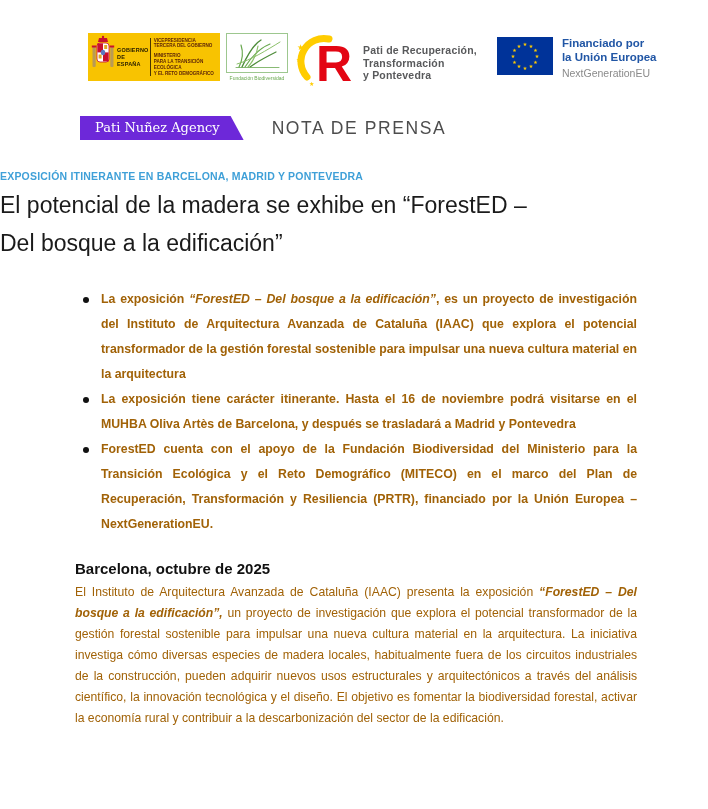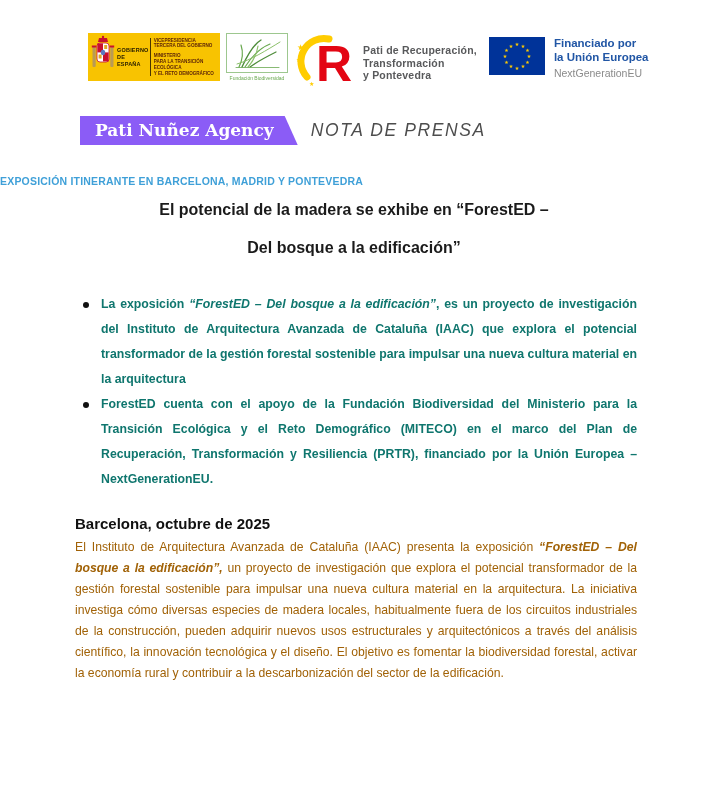--- a/index.html
+++ b/index.html
@@ -14,40 +14,40 @@
   .gov-arms { flex:0 0 auto; }
   .gov-name { font-size:5.5px; font-weight:bold; color:#231a00; line-height:7px; margin-left:2px; width:32px; letter-spacing:.2px; }
   .gov-divider { width:1px; height:38px; background:#4a3500; margin:0 3px 0 1px; }
   .gov-ministry { font-size:4.6px; font-weight:bold; color:#5d2508; line-height:5.8px; width:64px; }
   .gov-vice { margin-bottom:4px; }
   .biodiv { margin-left:6px; width:62px; text-align:center; }
   .biodiv-box { width:62px; height:40px; border:1px solid #9DC78F; background:#fff; }
   .biodiv-caption { font-size:5px; color:#69A84F; margin-top:2px; white-space:nowrap; }
   .prtr { margin-left:8px; display:flex; align-items:center; }
   .prtr-text { margin-left:5px; font-size:10.5px; font-weight:bold; color:#58595B; line-height:12.5px; letter-spacing:.2px; }
-  .eu { margin-left:12px; display:flex; align-items:flex-end; margin-top:4px; }
+  .eu { margin-left:20px; display:flex; align-items:flex-end; margin-top:4px; }
   .eu-text { margin-left:9px; }
   .eu-bold { font-size:11.5px; font-weight:bold; color:#2156A5; line-height:13.5px; }
   .eu-gray { font-size:10.5px; color:#8a8a8a; margin-top:3px; }
   
   .masthead { margin:23px 0 0 80px; display:flex; align-items:center; }
   .agency-banner {
-    background:#8b5cf6; color:#ffffff;
-    font-family:"DejaVu Serif", serif; font-weight:bold; font-size:17px;
+    background:#6d28d9; color:#ffffff;
+    font-family:"DejaVu Serif", serif; font-weight:normal; font-size:13px;
     padding:4px 24px 5px 15px;
     clip-path:polygon(0 0, calc(100% - 13px) 0, 100% 100%, 0 100%);
   }
-  .press-label { margin-left:13px; font-size:17.5px; color:#4d4d4d; letter-spacing:1.6px; font-weight:400;font-style:italic; }
+  .press-label { margin-left:28px; font-size:17.5px; color:#4d4d4d; letter-spacing:1.6px; font-weight:400; }
   
   .kicker { margin-top:30px; font-weight:bold; font-size:10.5px; color:#3FA0D8; letter-spacing:.2px; }
-  .headline { text-align:center; font-weight:bold; font-size:16px; line-height:38px; margin-top:4px; color:#1b1b1b; }
+  .headline { text-align:left; font-weight:normal; font-size:23px; line-height:38px; margin-top:4px; color:#1b1b1b; }
   .headline div { white-space:nowrap; }
   
   .bullets { margin:25px 71px 0 80px; }
-  .bullet { position:relative; padding-left:21px; font-weight:bold; font-size:12.3px; line-height:25px; text-align:justify; color:#0f766e; }
+  .bullet { position:relative; padding-left:21px; font-weight:bold; font-size:12.3px; line-height:25px; text-align:justify; color:#a16207; }
   .bullet::before { content:""; position:absolute; left:3px; top:9.5px; width:6px; height:6px; background:#111; border-radius:50%; }
   .em { font-style:italic; }
   
   .dateline { margin:23px 71px 0 75px; font-weight:bold; font-size:15px; color:#111; }
   .bodytext { margin:5px 71px 0 75px; font-size:12.2px; line-height:21px; text-align:justify; color:#a16207; }
   .bodytext .em { font-weight:bold; }
 </style>
 </head>
 <body>
 
@@ -157,19 +157,20 @@
 </div>
 
 <div class="kicker">EXPOSICIÓN ITINERANTE EN BARCELONA, MADRID Y PONTEVEDRA</div>
 <div class="headline">
   <div>El potencial de la madera se exhibe en “ForestED –</div>
   <div>Del bosque a la edificación”</div>
 </div>
 
 <div class="bullets">
   <div class="bullet"><span>La exposición </span><span class="em">“ForestED – Del bosque a la edificación”</span><span>, es un proyecto de investigación del Instituto de Arquitectura Avanzada de Cataluña (IAAC) que explora el potencial transformador de la gestión forestal sostenible para impulsar una nueva cultura material en la arquitectura</span></div>
+  <div class="bullet"><span>La exposición tiene carácter itinerante. Hasta el 16 de noviembre podrá visitarse en el MUHBA Oliva Artès de Barcelona, y después se trasladará a Madrid y Pontevedra</span><span class="em"></span><span></span></div>
   <div class="bullet"><span>ForestED cuenta con el apoyo de la Fundación Biodiversidad del Ministerio para la Transición Ecológica y el Reto Demográfico (MITECO) en el marco del Plan de Recuperación, Transformación y Resiliencia (PRTR), financiado por la Unión Europea – NextGenerationEU.</span><span class="em"></span><span></span></div>
 </div>
 
 <div class="dateline">Barcelona, octubre de 2025</div>
 <div class="bodytext">
   <span>El Instituto de Arquitectura Avanzada de Cataluña (IAAC) presenta la exposición </span><span class="em">“ForestED – Del bosque a la edificación”,</span><span> un proyecto de investigación que explora el potencial transformador de la gestión forestal sostenible para impulsar una nueva cultura material en la arquitectura. La iniciativa investiga cómo diversas especies de madera locales, habitualmente fuera de los circuitos industriales de la construcción, pueden adquirir nuevos usos estructurales y arquitectónicos a través del análisis científico, la innovación tecnológica y el diseño. El objetivo es fomentar la biodiversidad forestal, activar la economía rural y contribuir a la descarbonización del sector de la edificación.</span>
 </div>
 
 </body></html>

